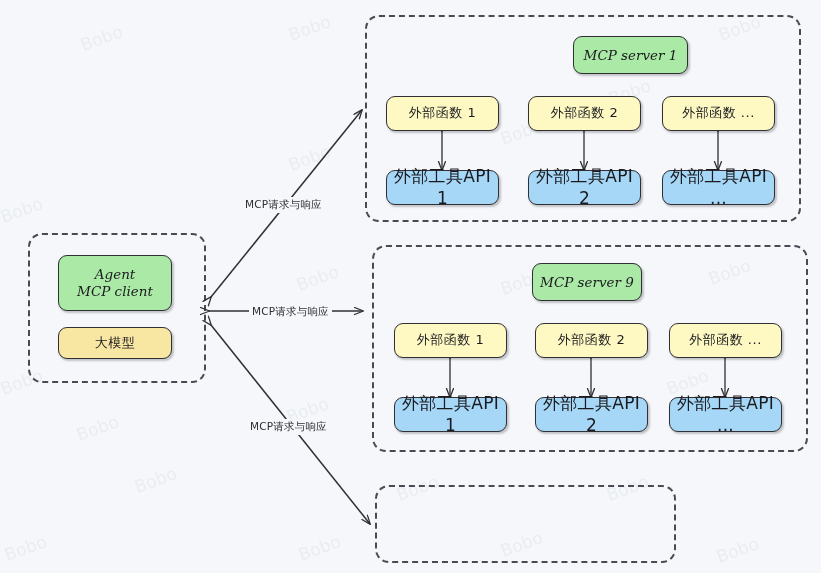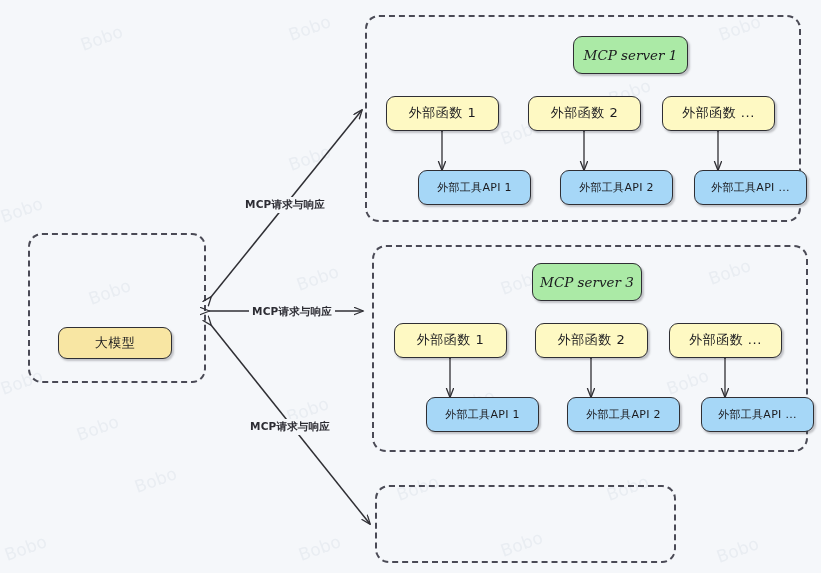--- a/index.html
+++ b/index.html
@@ -59,42 +59,41 @@
     z-index: 3;
     white-space: pre-line;
   }
   .node.green { background: #abeaa6; }
   .node.pink  { background: #fef9c3; }
   .node.blue  { background: #a6d7f7; }
   .node.yellow{ background: #f8e6a3; }
 
   .node.latin { font-family: "DejaVu Serif", serif; font-style: italic; font-size: 13.5px; }
   .node.cjk   { font-family: "DejaVu Sans", sans-serif; font-size: 13px; letter-spacing: .5px; }
-  .node.cjkmix{ font-family: "DejaVu Sans", sans-serif; font-size: 11px; letter-spacing: .3px; margin-left: 32px; }
+  .node.cjkmix{ font-family: "DejaVu Sans", sans-serif; font-size: 17px; letter-spacing: .3px; }
 
   
   #arrows {
     position: absolute;
     inset: 0;
     z-index: 2;
     pointer-events: none;
   }
 
   
   .arrow-label {
     position: absolute;
     font-family: "DejaVu Sans", sans-serif;
     font-size: 10.5px;
     color: #2c2c33;
     background: #f5f7fa;
     padding: 1px 3px;
     white-space: nowrap;
     z-index: 4;
     letter-spacing: .2px;
-    font-weight: bold;
   }
 </style>
 </head>
 <body>
 
 <div id="canvas">
 
   <div class="wm-layer">
     <span class="wm" style="left:80px;  top:28px;">Bobo</span>
     <span class="wm" style="left:288px; top:18px;">Bobo</span>
@@ -139,38 +138,40 @@
     <line x1="584" y1="131" x2="584" y2="170" stroke="#2f2f34" stroke-width="1.3" marker-start="url(#ah)" marker-end="url(#ah)"></line>
     <line x1="718" y1="131" x2="718" y2="170" stroke="#2f2f34" stroke-width="1.3" marker-start="url(#ah)" marker-end="url(#ah)"></line>
 
     <line x1="450" y1="358" x2="450" y2="397" stroke="#2f2f34" stroke-width="1.3" marker-start="url(#ah)" marker-end="url(#ah)"></line>
     <line x1="591" y1="358" x2="591" y2="397" stroke="#2f2f34" stroke-width="1.3" marker-start="url(#ah)" marker-end="url(#ah)"></line>
     <line x1="725" y1="358" x2="725" y2="397" stroke="#2f2f34" stroke-width="1.3" marker-start="url(#ah)" marker-end="url(#ah)"></line>
   </svg>
 
   <div class="panel" style="left:28px; top:233px; width:174px; height:146px;"></div>
 
+  <div class="node green latin" style="left:58px; top:255px; width:114px; height:56px;">Agent
+MCP client</div>
 
   <div class="node yellow cjk" style="left:58px; top:327px; width:114px; height:32px;">大模型</div>
 
   <div class="panel" style="left:365px; top:15px; width:432px; height:203px;"></div>
 
   <div class="node green latin" style="left:525px; top:36px; width:115px; height:38px;margin-left:48px;">MCP server 1</div>
 
   <div class="node pink cjk" style="left:386px; top:96px; width:113px; height:35px;">外部函数 1</div>
   <div class="node pink cjk" style="left:528px; top:96px; width:113px; height:35px;">外部函数 2</div>
   <div class="node pink cjk" style="left:662px; top:96px; width:113px; height:35px;">外部函数 ...</div>
 
   <div class="node blue cjkmix" style="left:386px; top:170px; width:113px; height:35px;">外部工具API 1</div>
   <div class="node blue cjkmix" style="left:528px; top:170px; width:113px; height:35px;">外部工具API 2</div>
   <div class="node blue cjkmix" style="left:662px; top:170px; width:113px; height:35px;">外部工具API ...</div>
 
   <div class="panel" style="left:372px; top:245px; width:432px; height:203px;"></div>
 
-  <div class="node green latin" style="left:532px; top:263px; width:110px; height:38px;">MCP server 3</div>
+  <div class="node green latin" style="left:532px; top:263px; width:110px; height:38px;">MCP server 9</div>
 
   <div class="node pink cjk" style="left:394px; top:323px; width:113px; height:35px;">外部函数 1</div>
   <div class="node pink cjk" style="left:535px; top:323px; width:113px; height:35px;">外部函数 2</div>
   <div class="node pink cjk" style="left:669px; top:323px; width:113px; height:35px;">外部函数 ...</div>
 
   <div class="node blue cjkmix" style="left:394px; top:397px; width:113px; height:35px;">外部工具API 1</div>
   <div class="node blue cjkmix" style="left:535px; top:397px; width:113px; height:35px;">外部工具API 2</div>
   <div class="node blue cjkmix" style="left:669px; top:397px; width:113px; height:35px;">外部工具API ...</div>
 
   <div class="panel" style="left:375px; top:485px; width:297px; height:74px;"></div>

